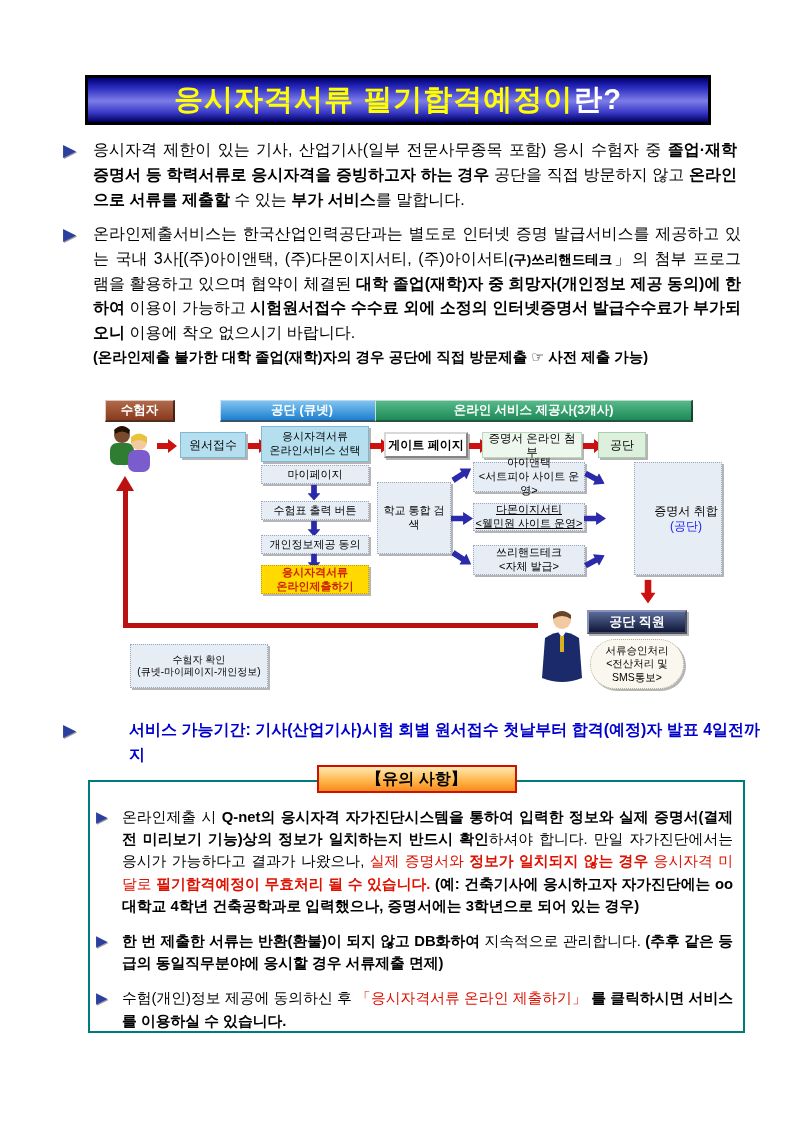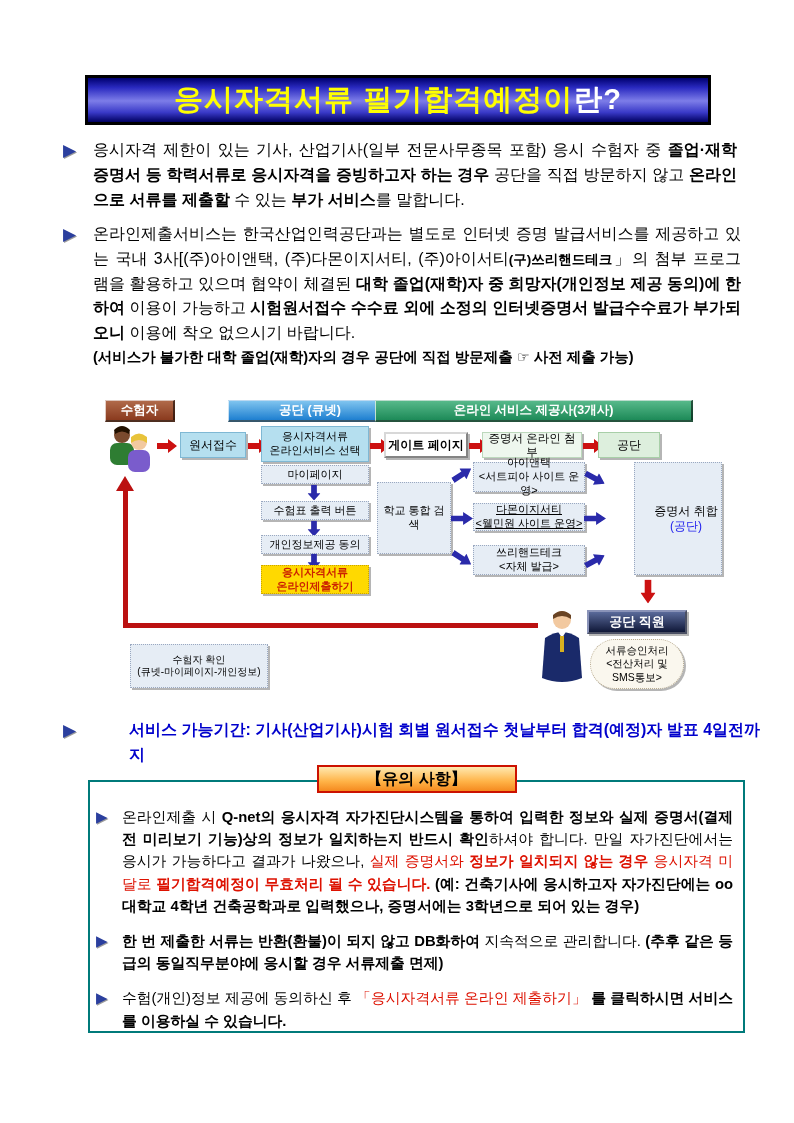--- a/index.html
+++ b/index.html
@@ -31,41 +31,41 @@
   #flow-caption{ position:absolute; left:0; top:366px; width:794px; text-align:center;
                  color:#0000bb; font-weight:bold; font-size:17px; }
 
   
   #flowchart{ position:absolute; left:98px; top:396px; width:600px; height:300px; }
   .lane{ position:absolute; height:22px; display:flex; align-items:center; justify-content:center;
          color:#fff; font-size:12.5px; font-weight:bold;
          border-top:1px solid rgba(255,255,255,.7); border-left:1px solid rgba(255,255,255,.7);
          border-right:2px solid rgba(0,0,0,.55); border-bottom:2px solid rgba(0,0,0,.55); }
   #lane-examinee{ left:7px; top:4px; width:70px; background:linear-gradient(180deg,#b06a4a,#8a3a1e); }
-  #lane-qnet{ left:130px; top:4px; width:165px; background:linear-gradient(180deg,#7fc4ef,#1e7fd0); }
+  #lane-qnet{ left:122px; top:4px; width:165px; background:linear-gradient(180deg,#7fc4ef,#1e7fd0); }
   #lane-providers{ left:277px; top:4px; width:318px; background:linear-gradient(180deg,#57b98a,#1d8a58); }
 
   .fbox{ position:absolute; display:flex; align-items:center; justify-content:center;
          text-align:center; white-space:pre-line; font-size:11px; color:#000;
          line-height:1.25; box-shadow:2px 2px 0 #b5b5b5; }
   .bluebox{ background:#b5dfef; border:1px solid #7fb8d4; }
   .chainbox{ background:#e6edf5; border:1px dotted #9aa8c0; }
   .whitebox{ background:#ffffff; border:2px outset #d8d8d8; font-weight:bold; font-size:12px; }
   .palegreen{ background:#eef7ee; border:1px solid #bcd8bc; }
   .green2{ background:#ddefdd; border:1px solid #a8cfa8; }
   .yellowbox{ background:#ffd900; border:1px dotted #c9a300; color:#cc2200; font-weight:bold; }
   .navybox{ background:linear-gradient(180deg,#5a6a9a,#101838); color:#fff; font-weight:bold;
             font-size:13px; border:2px outset #8a93b8; }
   .creambox{ background:#faf7ee; border:1px dotted #b8ab90; }
 
   #box-apply{ left:82px; top:36px; width:66px; height:26px; font-size:12px; }
   #box-select{ left:163px; top:30px; width:108px; height:36px; }
   #box-gate{ left:286px; top:36px; width:84px; height:26px; }
   #box-attach{ left:384px; top:36px; width:100px; height:26px; font-size:11.5px; }
-  #box-gongdan{ left:500px; top:36px; width:62px; height:26px; font-size:12px; }
+  #box-gongdan{ left:500px; top:36px; width:48px; height:26px; font-size:12px; }
   #box-mypage{ left:163px; top:69px; width:108px; height:19px; }
   #box-ticket{ left:163px; top:105px; width:108px; height:19px; }
   #box-privacy{ left:163px; top:139px; width:108px; height:19px; }
   #box-submit{ left:163px; top:169px; width:108px; height:29px; }
   #box-school{ left:279px; top:86px; width:74px; height:72px; }
   #box-prov1{ left:375px; top:66px; width:112px; height:30px; }
   #box-prov2{ left:375px; top:107px; width:112px; height:28px;text-decoration:underline; }
   #box-prov3{ left:375px; top:149px; width:112px; height:30px; }
   #box-collect{ left:536px; top:66px; width:88px; height:113px; flex-direction:column; font-size:12px;padding-left:16px; }
   #box-collect .sub{ color:#2222ee; }
@@ -135,21 +135,21 @@
     <span class="bullet">▶</span>
     <div class="ptext">
       <span>응시자격 제한이 있는 기사, 산업기사(일부 전문사무종목 포함) 응시 수험자 중 </span><span class="b">졸업·재학 증명서 등 학력서류로 응시자격을 증빙하고자 하는 경우</span><span> 공단을 직접 방문하지 않고 </span><span class="b">온라인으로 서류를 제출할</span><span> 수 있는 </span><span class="b">부가 서비스</span><span>를 말합니다.</span>
     </div>
   </div>
 
   <div class="para" style="left:63px; top:222px; width:678px;">
     <span class="bullet">▶</span>
     <div class="ptext">
       <span>온라인제출서비스는 한국산업인력공단과는 별도로 인터넷 증명 발급서비스를 제공하고 있는 국내 3사[(주)아이앤택, (주)다몬이지서티, (주)아이서티</span><span class="b" style="font-size:13.5px;">(구)쓰리핸드테크</span><span>」의 첨부 프로그램을 활용하고 있으며 협약이 체결된 </span><span class="b">대학 졸업(재학)자 중 희망자(개인정보 제공 동의)에 한하여</span><span> 이용이 가능하고 </span><span class="b">시험원서접수 수수료 외에 소정의 인터넷증명서 발급수수료가 부가되오니</span><span> 이용에 착오 없으시기 바랍니다.</span>
-      <div class="smallnote">(서비스가 불가한 대학 졸업(재학)자의 경우 공단에 직접 방문제출 ☞ 사전 제출 가능)</div>
+      <div class="smallnote">(온라인제출 불가한 대학 졸업(재학)자의 경우 공단에 직접 방문제출 ☞ 사전 제출 가능)</div>
     </div>
   </div>
 
 
   <div id="flowchart">
 
     <div class="lane" id="lane-examinee">수험자</div>
     <div class="lane" id="lane-qnet">공단 (큐넷)</div>
     <div class="lane" id="lane-providers">온라인 서비스 제공사(3개사)</div>
 

